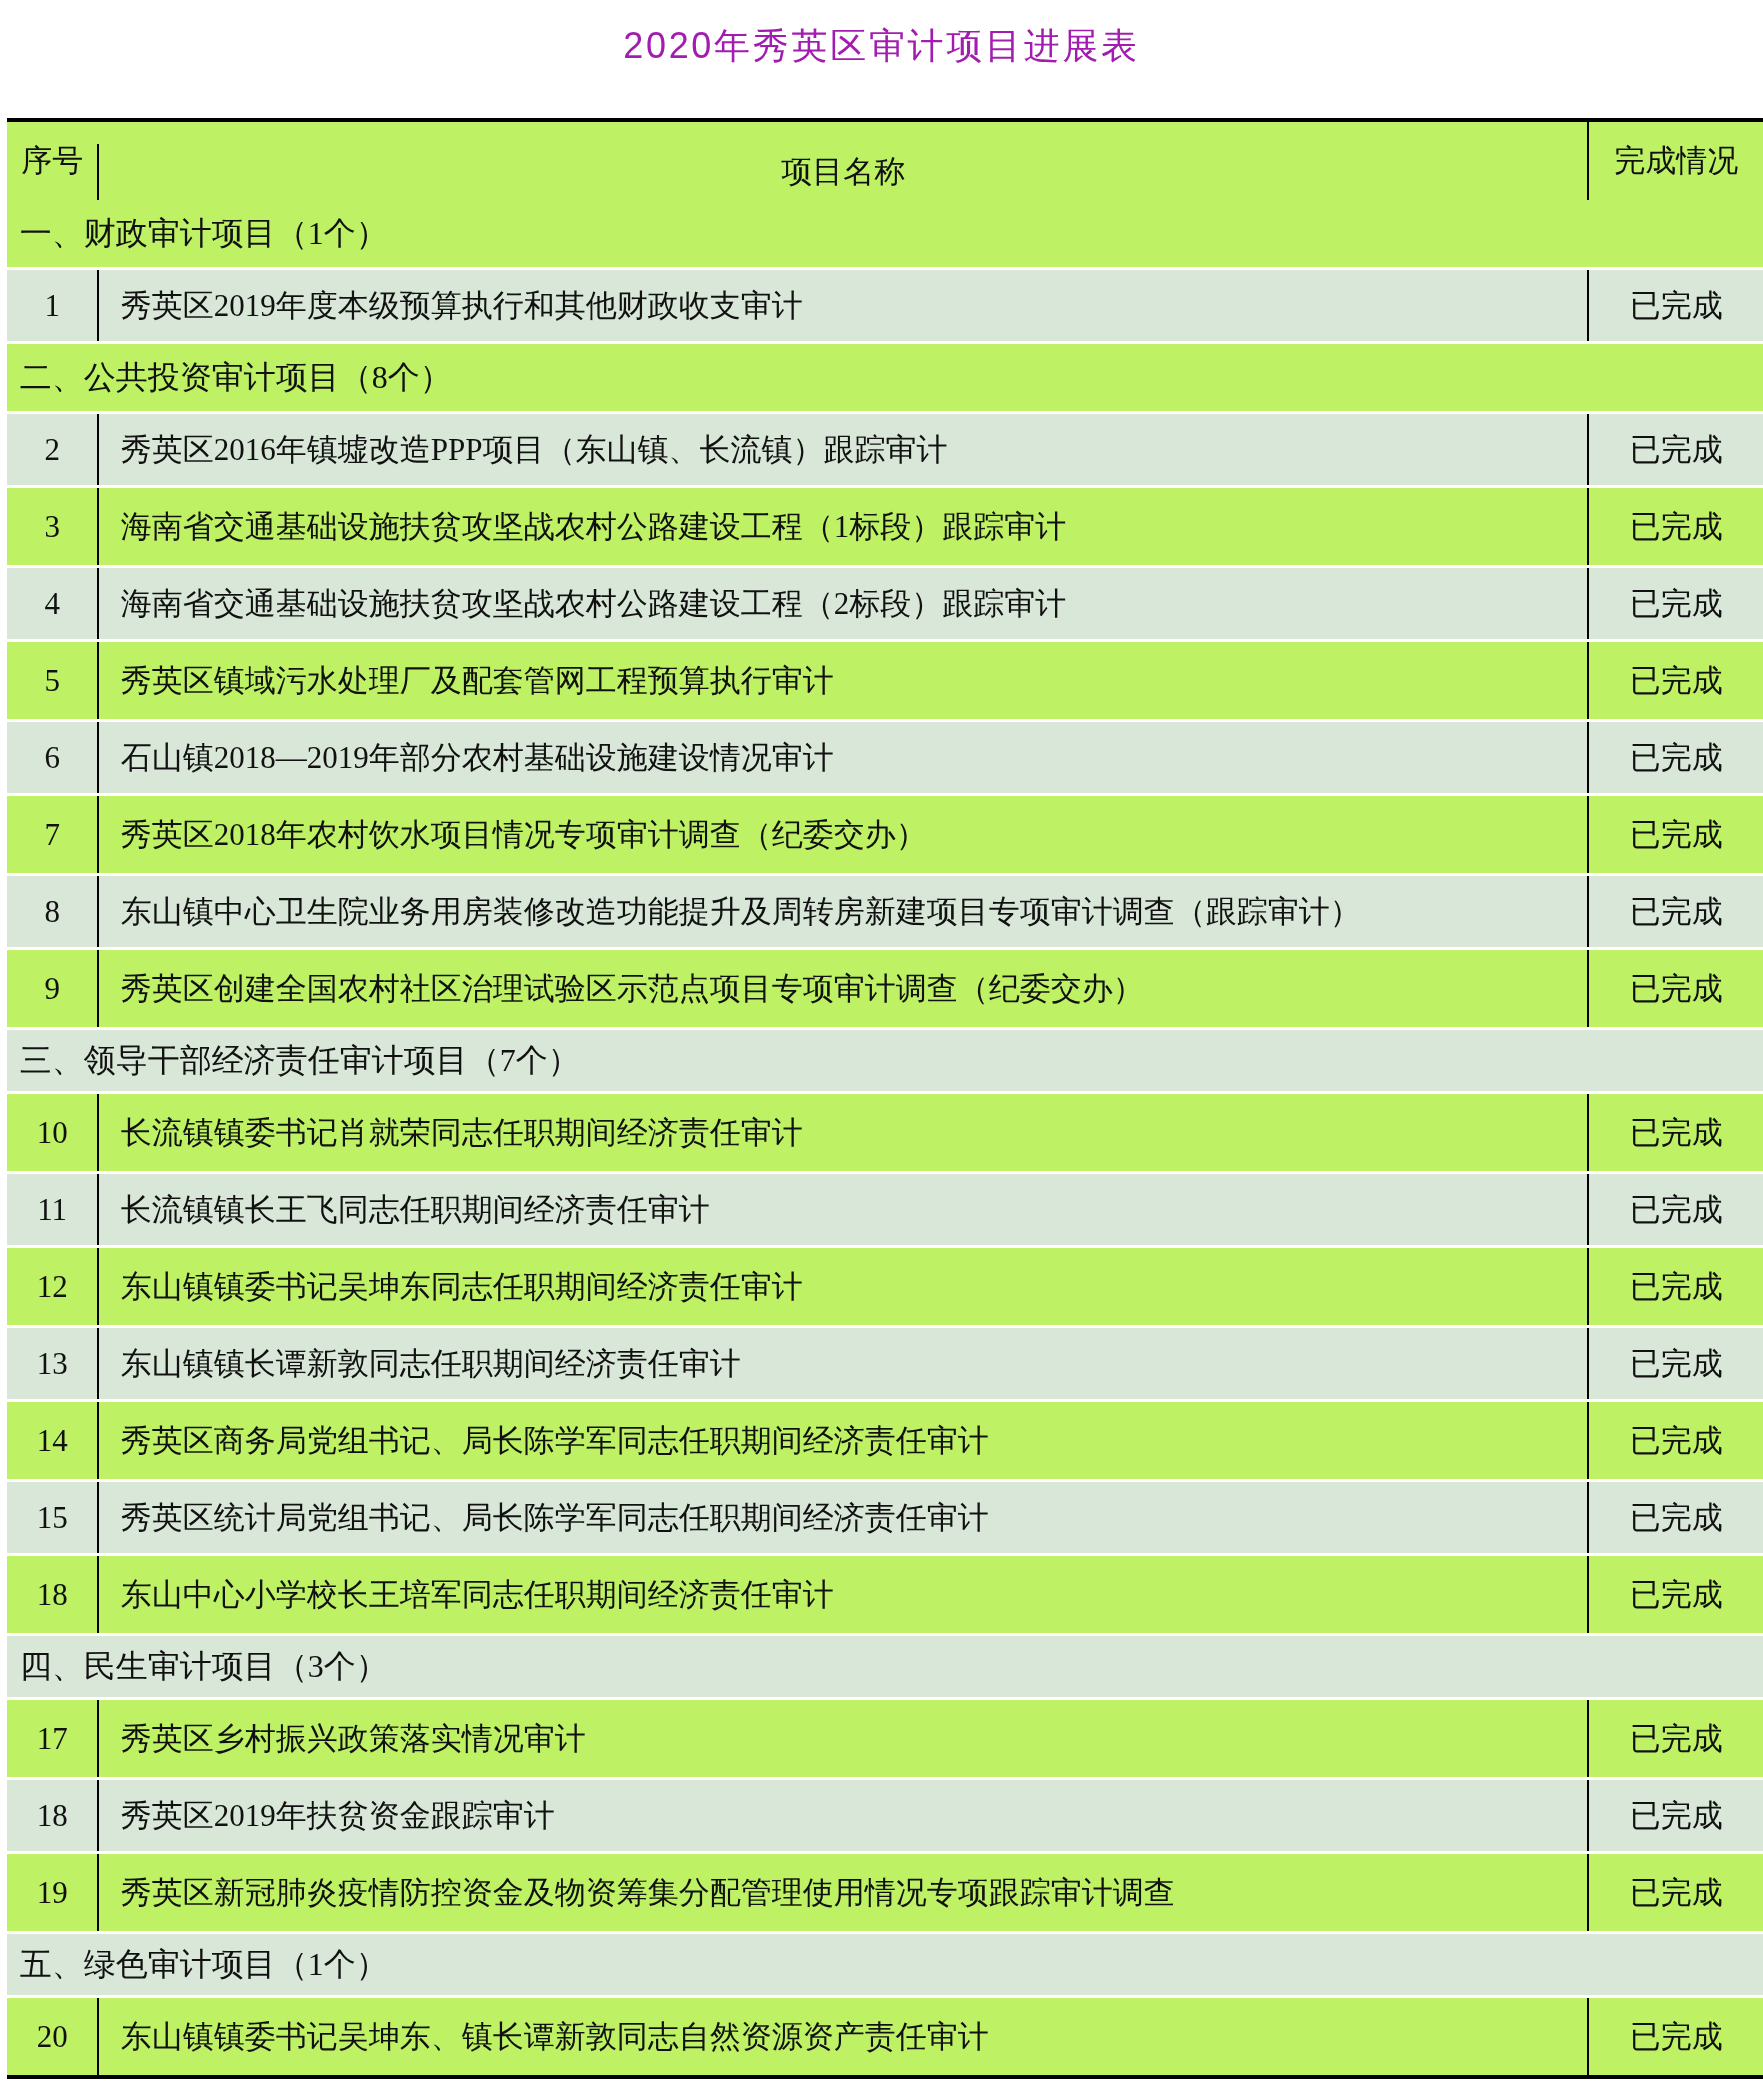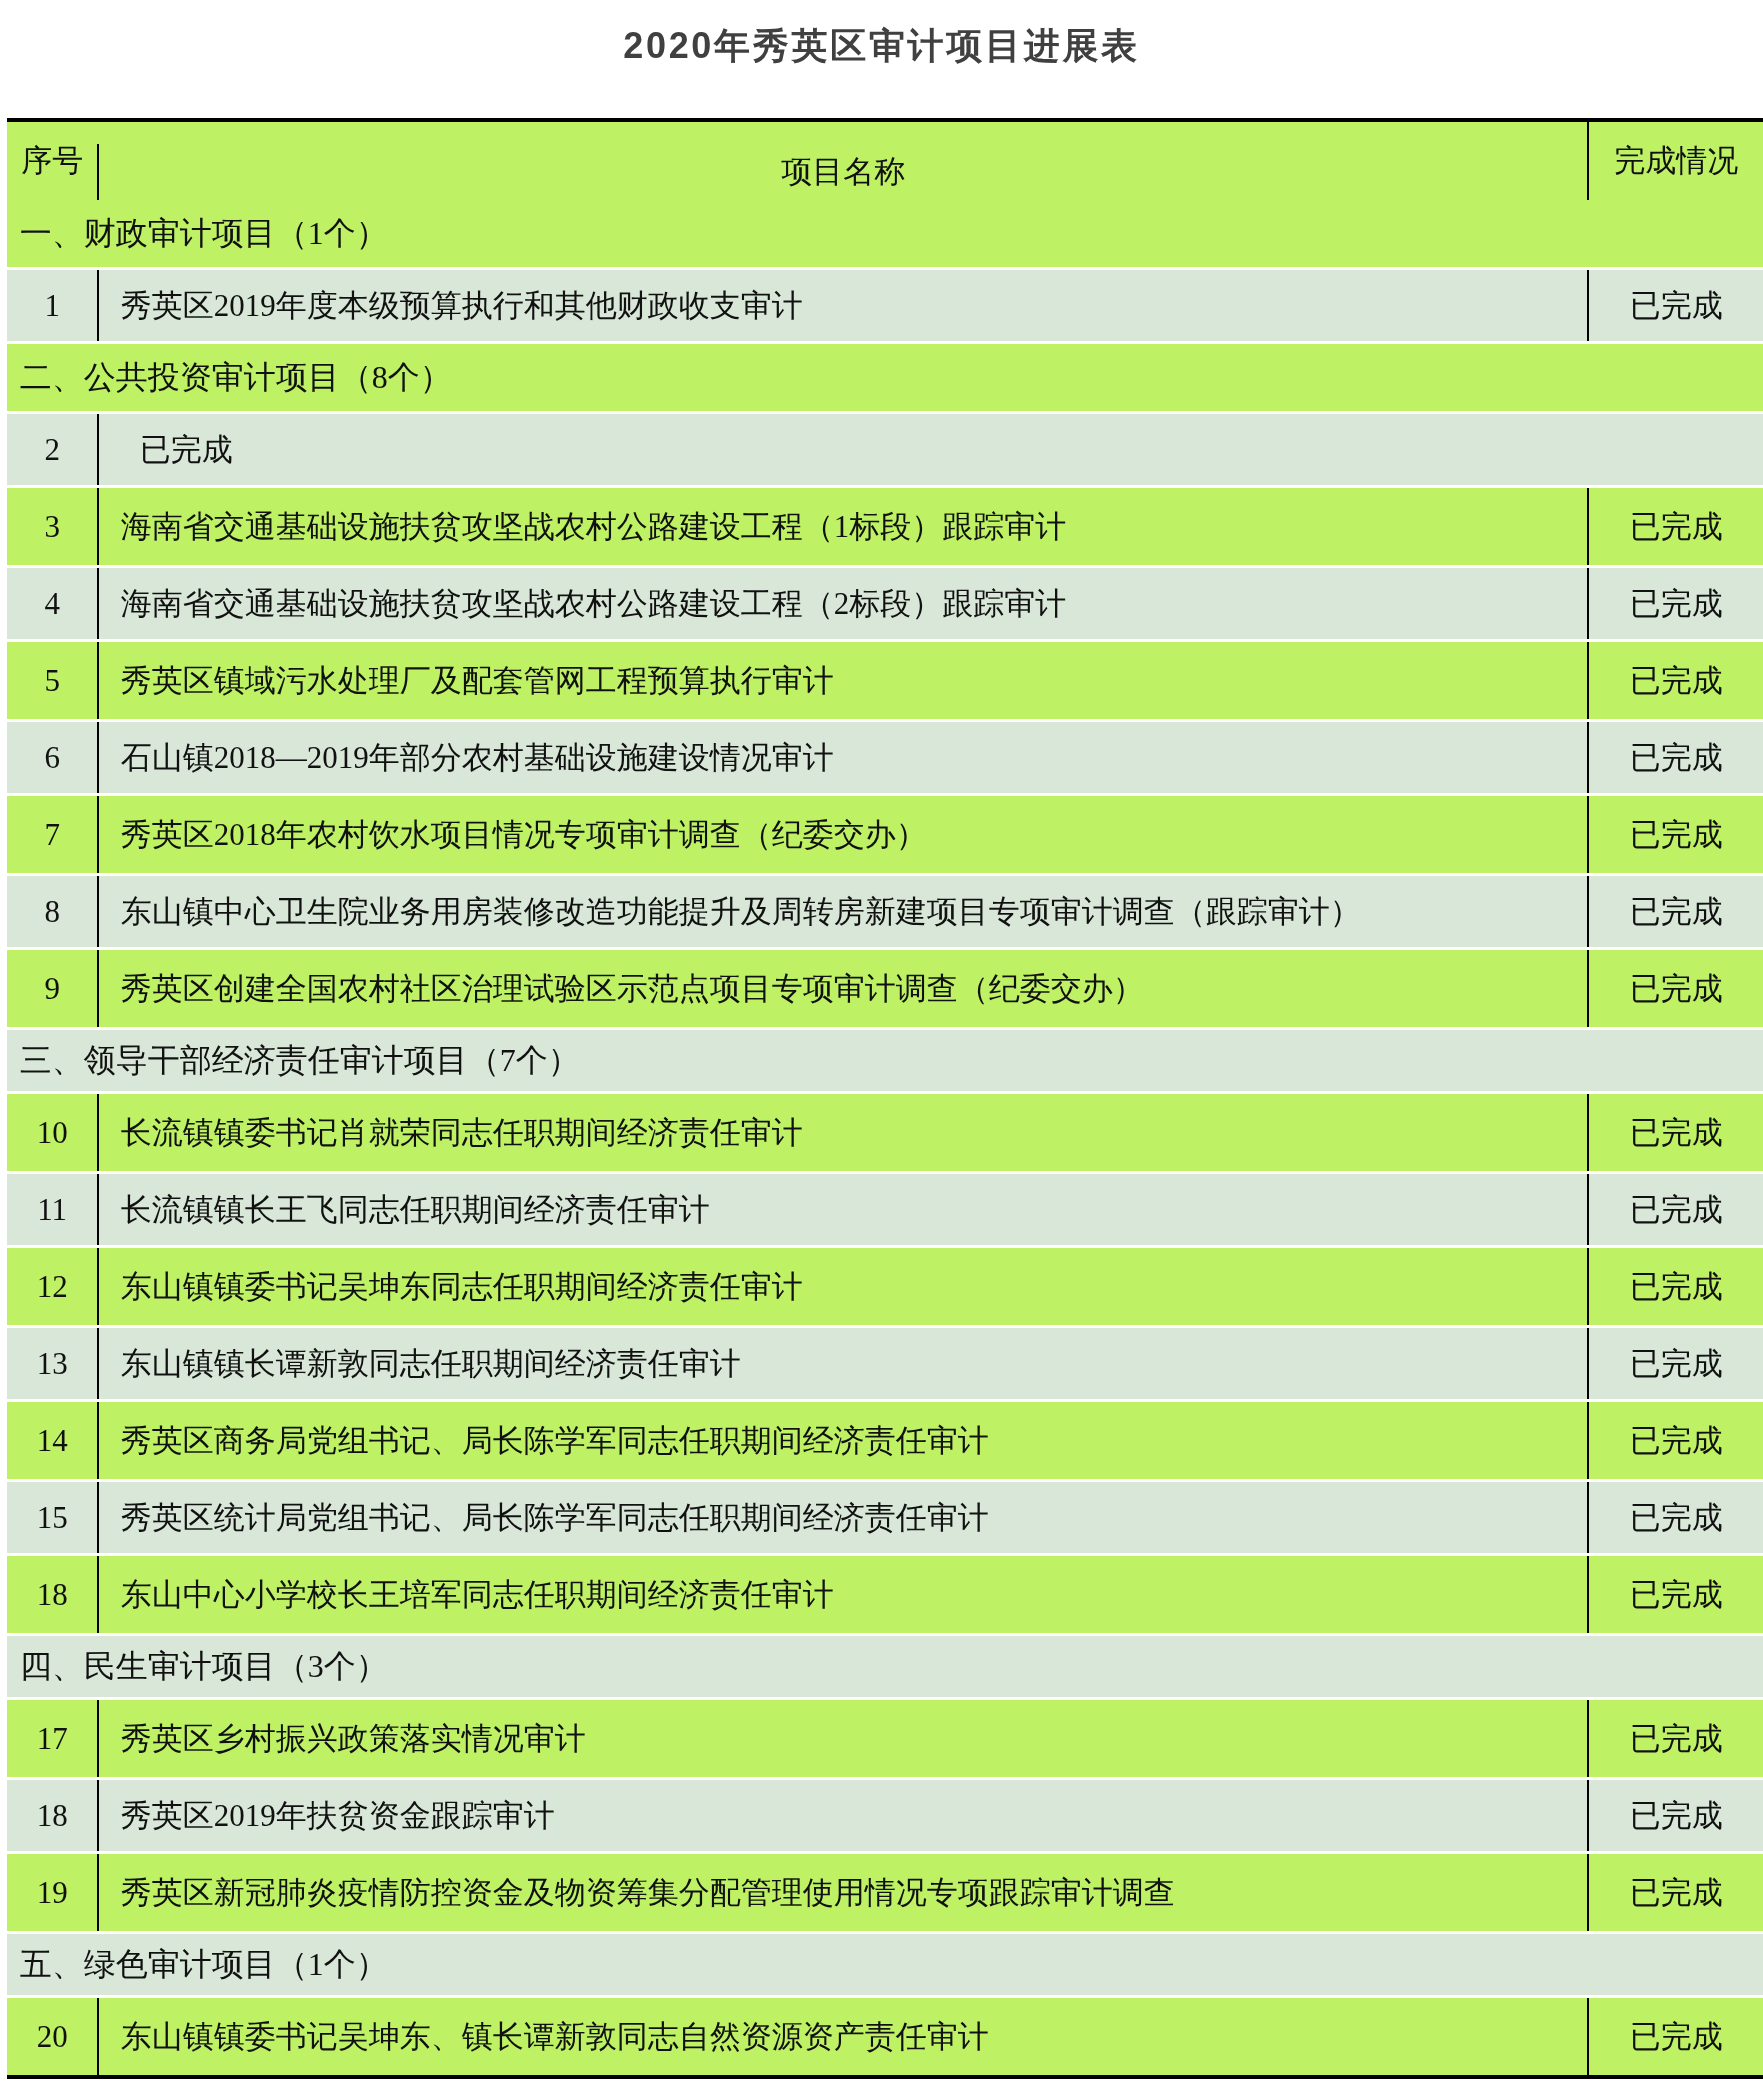--- a/index.html
+++ b/index.html
@@ -16,24 +16,24 @@
     overflow: hidden;
   }
   * { box-sizing: border-box; }
 
   .page-title {
     margin: 0;
     padding-top: 21.6px;
     height: 118px;
     text-align: center;
     font-family: "Liberation Sans", "DejaVu Sans", sans-serif;
-    font-weight: bold;
+    font-weight: normal;
     font-size: 36px;
     letter-spacing: 2.7px;
-    color: #404040;
+    color: #a21caf;
   }
 
   .audit-table {
     margin-left: 7.2px;
     width: 1756px;
     border-top: 4.5px solid #000000;
     border-bottom: 4.5px solid #000000;
   }
 
   .row {
@@ -100,20 +100,21 @@
   <div id="table-body">
       <div class="row section-row">一、财政审计项目（1个）</div>
       <div class="row green">
         <div class="cell cell-no">1</div>
         <div class="cell cell-name">秀英区2019年度本级预算执行和其他财政收支审计</div>
         <div class="cell cell-status">已完成</div>
       </div>
       <div class="row section-row">二、公共投资审计项目（8个）</div>
       <div class="row green">
         <div class="cell cell-no">2</div>
+        <div class="cell cell-name">秀英区2016年镇墟改造PPP项目（东山镇、长流镇）跟踪审计</div>
         <div class="cell cell-status">已完成</div>
       </div>
       <div class="row">
         <div class="cell cell-no">3</div>
         <div class="cell cell-name">海南省交通基础设施扶贫攻坚战农村公路建设工程（1标段）跟踪审计</div>
         <div class="cell cell-status">已完成</div>
       </div>
       <div class="row green">
         <div class="cell cell-no">4</div>
         <div class="cell cell-name">海南省交通基础设施扶贫攻坚战农村公路建设工程（2标段）跟踪审计</div>

